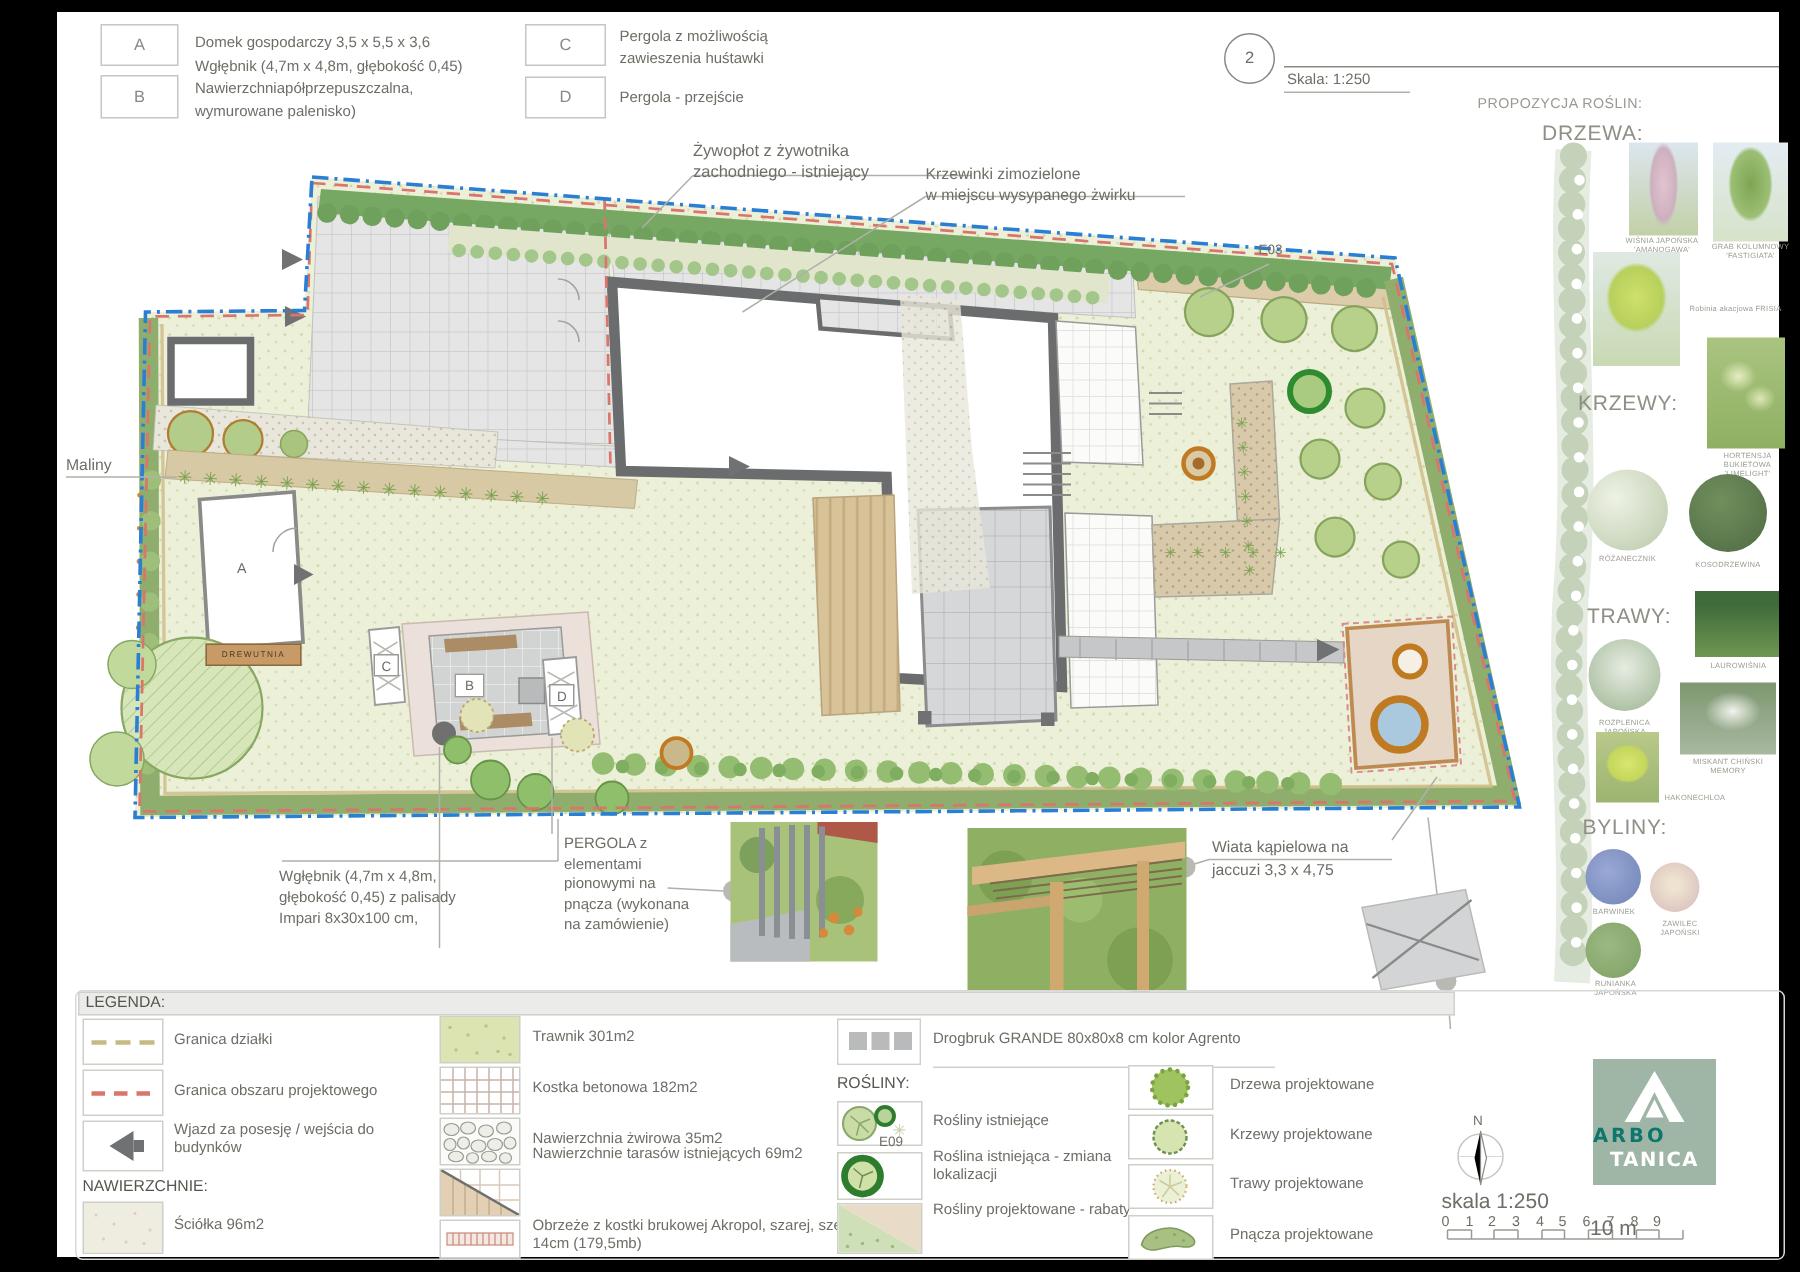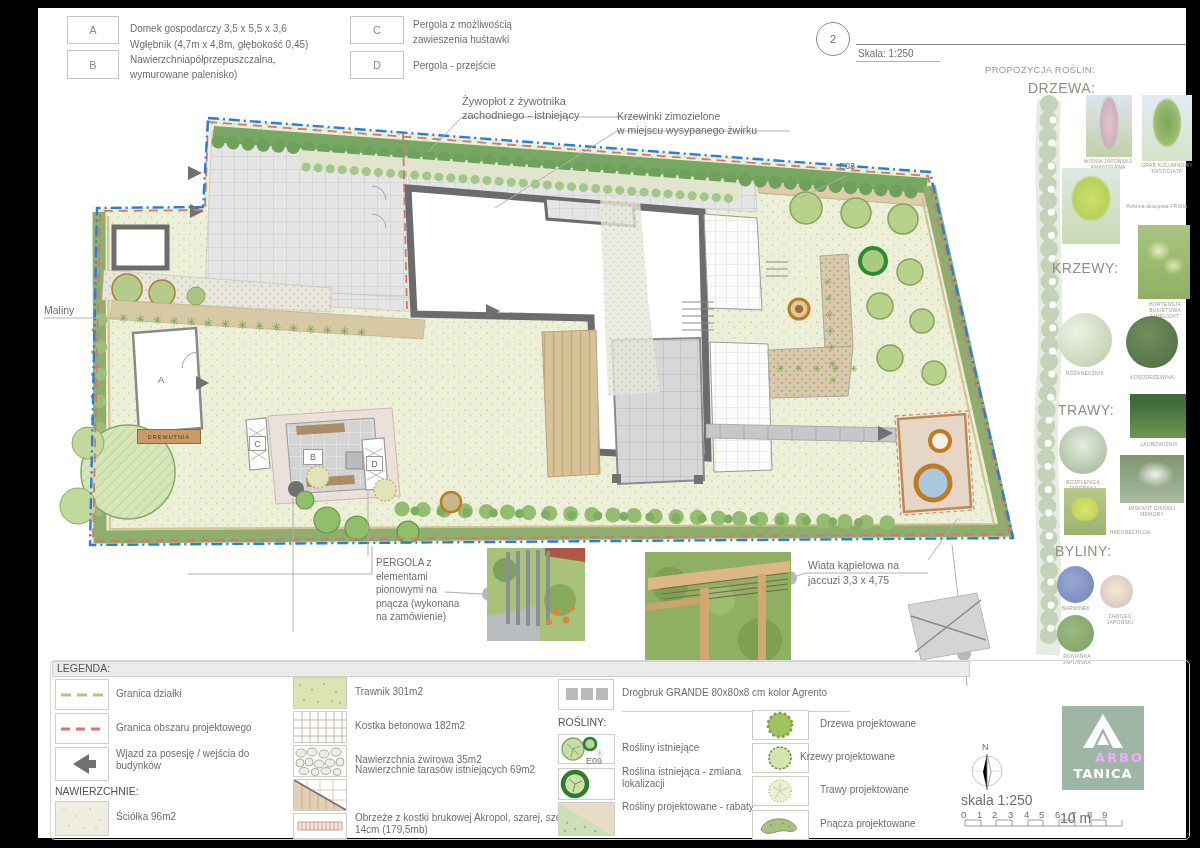--- a/index.html
+++ b/index.html
@@ -388,20 +388,23 @@
   <div class="photo" style="left:1057px;top:615px;width:37px;height:37px;border-radius:50%;background:
     radial-gradient(circle at 40% 40%, #9cb983, #7da063)"></div>
   <div class="cap" style="left:1052px;top:653px;width:50px">RUNIANKA JAPOŃSKA</div>
 
   <div class="t pre" style="left:462px;top:94px;font-size:11px;line-height:14px">Żywopłot z żywotnika
 zachodniego - istniejący</div>
   <div class="t pre" style="left:617px;top:109px;font-size:10.5px;line-height:14px">Krzewinki zimozielone
 w miejscu wysypanego żwirku</div>
   <div class="t" style="left:44px;top:304px;font-size:10.5px">Maliny</div>
   <div class="t" style="left:839px;top:161px;font-size:9px">E03</div>
+  <div class="t pre" style="left:186px;top:578px;font-size:10px;line-height:14px">Wgłębnik (4,7m x 4,8m,
+głębokość 0,45) z palisady
+Impari 8x30x100 cm,</div>
   <div class="t pre" style="left:376px;top:556px;font-size:10px;line-height:13.5px">PERGOLA z
 elementami
 pionowymi na
 pnącza (wykonana
 na zamówienie)</div>
   <div class="t pre" style="left:808px;top:558px;font-size:10.5px;line-height:15px">Wiata kąpielowa na
 jaccuzi  3,3 x 4,75</div>
 
   <div class="t" style="left:158px;top:374px;font-size:9.5px">A</div>
   <div class="marker" style="left:303px;top:449px;width:18px;height:14px">
@@ -577,21 +580,21 @@
         <circle cx="27" cy="14" r="12" fill="#9fc45f"></circle>
         <circle cx="27" cy="14" r="12" fill="none" stroke="#7ca33f" stroke-width="3" stroke-dasharray="0.1 5" stroke-linecap="round"></circle>
       </svg>
   </div>
   <div class="leglbl" style="left:820px;top:718px">Drzewa projektowane</div>
   <div class="sw" style="left:752px;top:743px;width:55px;height:28px">
     <svg width="55" height="28">
         <circle cx="27" cy="14" r="11" fill="#d6e4b0" stroke="#6f8f4f" stroke-width="1.6" stroke-dasharray="2.5 1.5"></circle>
       </svg>
   </div>
-  <div class="leglbl" style="left:800px;top:751px">Krzewy projektowane</div>
+  <div class="leglbl" style="left:820px;top:751px">Krzewy projektowane</div>
   <div class="sw" style="left:752px;top:776px;width:55px;height:28px">
     <svg width="55" height="28">
         <circle cx="27" cy="14" r="11" fill="#ecf0d4" stroke="#c9a96f" stroke-width="1.5" stroke-dasharray="1 2.2"></circle>
       <path d="M27,14l-7,-4M27,14l8,-3M27,14l-5,7M27,14l6,6M27,14l0,-8" stroke="#c9cc9a" stroke-width="1"></path>
       </svg>
   </div>
   <div class="leglbl" style="left:820px;top:784px">Trawy projektowane</div>
   <div class="sw" style="left:752px;top:810px;width:55px;height:28px">
     <svg width="55" height="28">
         <path d="M8,19 C10,9 26,5 36,10 C48,16 44,22 34,20 C24,18 15,27 8,19 Z" fill="#a9c083" stroke="#7f9b5f" stroke-width="1"></path>
@@ -612,17 +615,17 @@
     <span class="t" style="left:992px;top:809px;font-size:9.5px">2</span>
     <span class="t" style="left:1008px;top:809px;font-size:9.5px">3</span>
     <span class="t" style="left:1024px;top:809px;font-size:9.5px">4</span>
     <span class="t" style="left:1039px;top:809px;font-size:9.5px">5</span>
     <span class="t" style="left:1055px;top:809px;font-size:9.5px">6</span>
     <span class="t" style="left:1071px;top:809px;font-size:9.5px">7</span>
     <span class="t" style="left:1087px;top:809px;font-size:9.5px">8</span>
     <span class="t" style="left:1102px;top:809px;font-size:9.5px">9</span>
     <span class="t" style="left:1060px;top:809px;font-size:14px">10 m</span>
   </div>
-  <div class="t" style="left:1062px;top:750px;width:82px;text-align:right;color:#f0abfc;font-size:13px;font-weight:700;
+  <div class="t" style="left:1062px;top:750px;width:82px;text-align:left;color:#0f766e;font-size:13px;font-weight:700;
               letter-spacing:2px;font-family:'DejaVu Sans',sans-serif">ARBO</div>
   <div class="t" style="left:1062px;top:766px;width:82px;text-align:center;color:#fff;font-size:13px;font-weight:700;
               letter-spacing:1px;font-family:'DejaVu Sans',sans-serif">TANICA</div>
 </div>
 
 </body></html>

